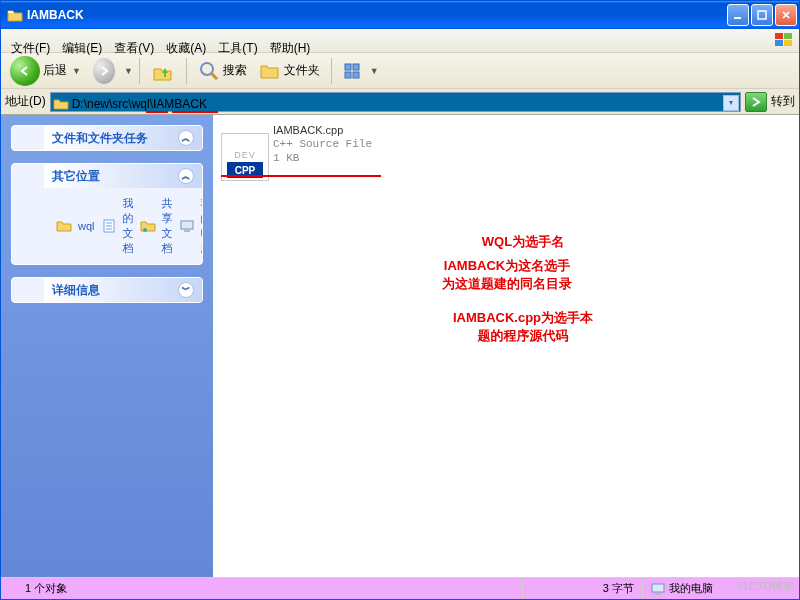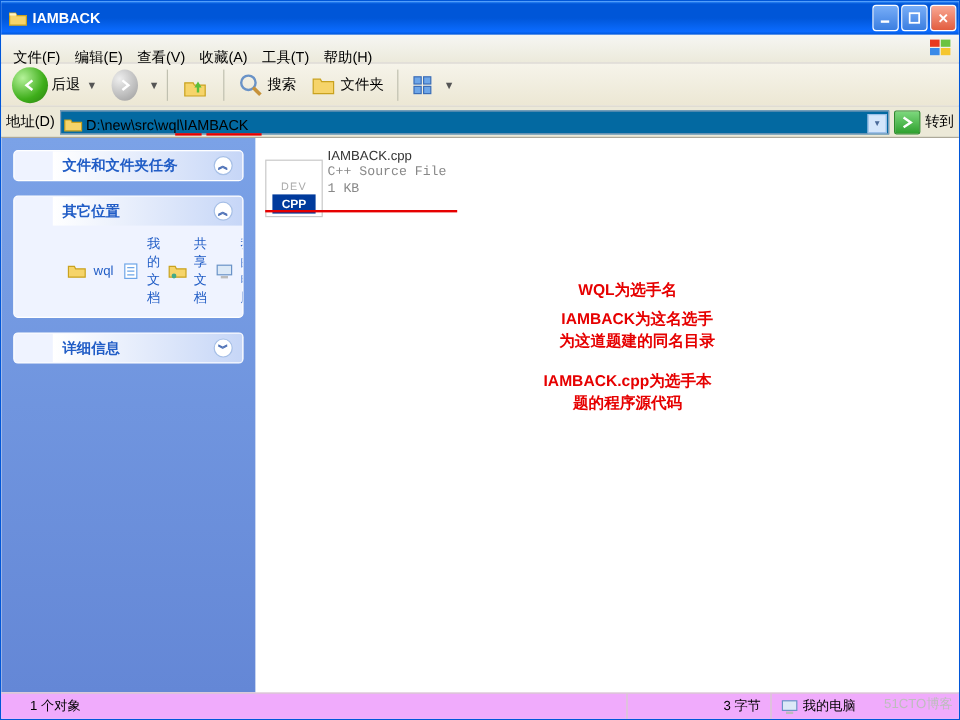--- a/index.html
+++ b/index.html
@@ -239,21 +239,21 @@
         </div>
         <div class="file-meta">
           <div>IAMBACK.cpp</div>
           <div class="sub">C++ Source File</div>
           <div class="sub">1 KB</div>
         </div>
       </div>
       <div class="red-under" style="left:8px;top:60px;width:160px"></div>
 
       <div class="annot" style="left:200px;top:118px;width:220px">WQL为选手名</div>
-      <div class="annot" style="left:198px;top:142px;width:240px;white-space:pre-line">IAMBACK为这名选手
+      <div class="annot" style="left:174px;top:142px;width:240px;white-space:pre-line">IAMBACK为这名选手
 为这道题建的同名目录</div>
       <div class="annot" style="left:190px;top:194px;width:240px;white-space:pre-line">IAMBACK.cpp为选手本
 题的程序源代码</div>
     </div>
   </div>
 
   <div class="statusbar">
     <div class="cell" style="flex:1">1 个对象</div>
     <div class="cell" style="width:120px;justify-content:flex-end">3 字节</div>
     <div class="cell" style="width:140px;border-right:none;gap:4px">

